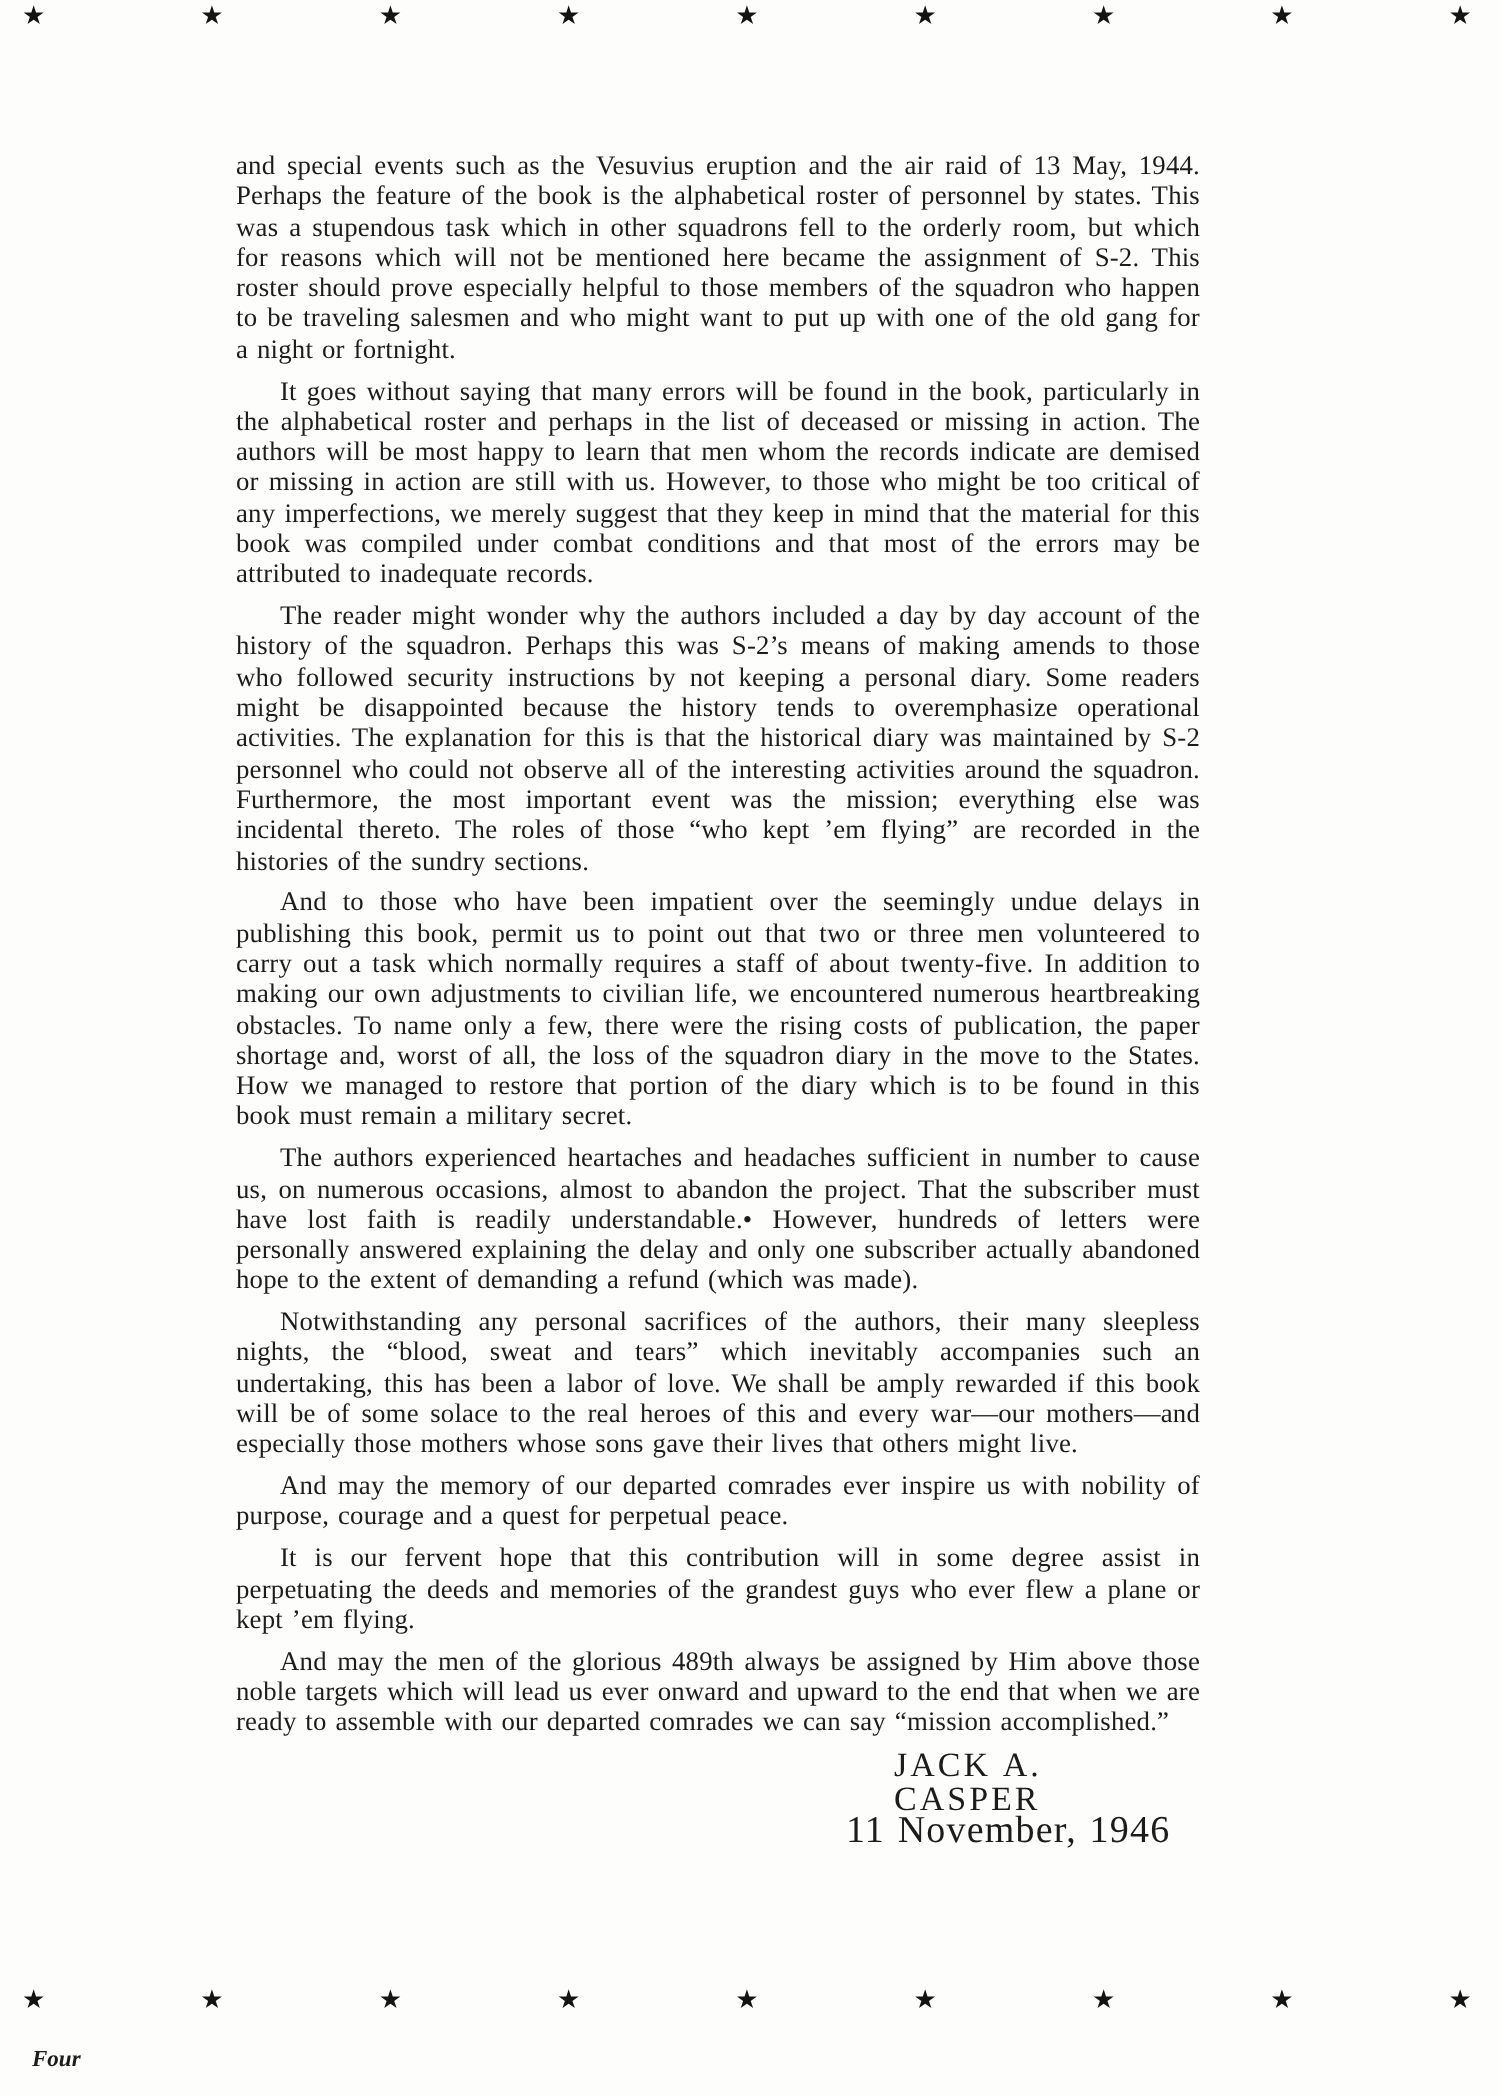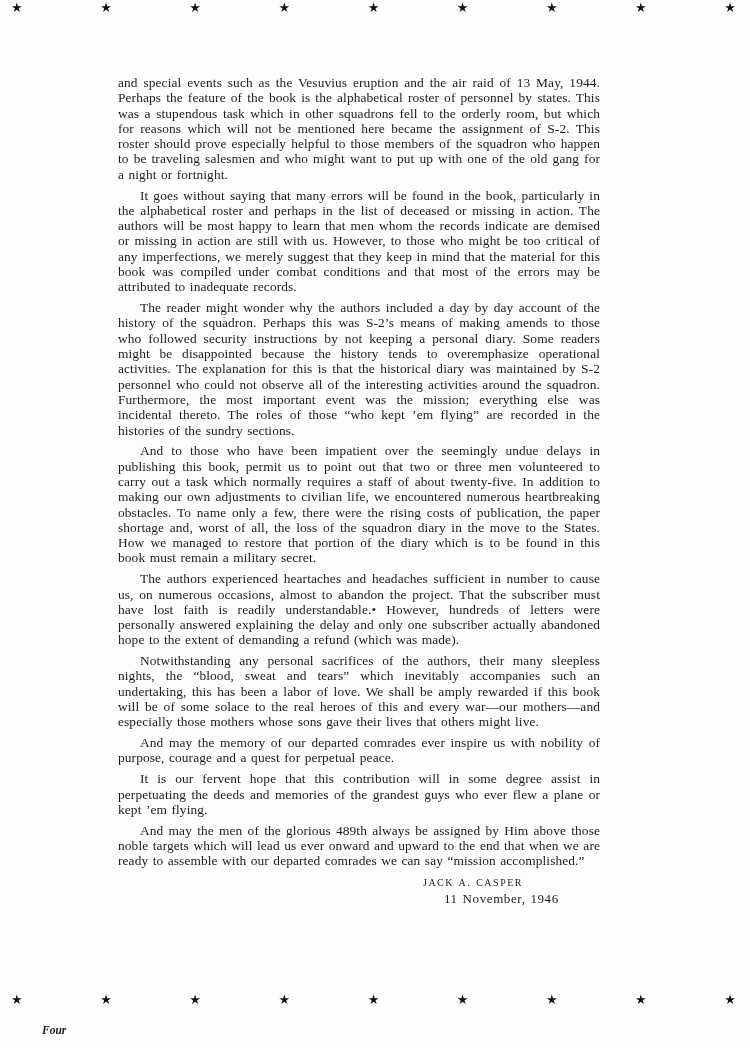--- a/index.html
+++ b/index.html
@@ -50,33 +50,33 @@
     text-indent: 0;
     margin-top: 40px;
   }
   .signature {
     margin-top: 4px;
     margin-left: 305px;
     text-align: left;
     text-indent: 0;
   }
   .sig-name {
-    font-size: 10px;
+    font-size: 17px;
     letter-spacing: 1.5px;
     line-height: 17px;
+    margin-left: 24px;
   }
   .sig-date {
-    font-size: 13px;
+    font-size: 19px;
     letter-spacing: 0.6px;
     line-height: 16px;
-    margin-left: 21px;
   }
   .page-number {
     position: absolute;
-    left: 42px;
+    left: 16px;
     top: 1024px;
     font-style: italic;
     font-weight: bold;
     font-size: 11.5px;
     color: #1c1c1c;
   }
 </style>
 </head>
 <body>
 

